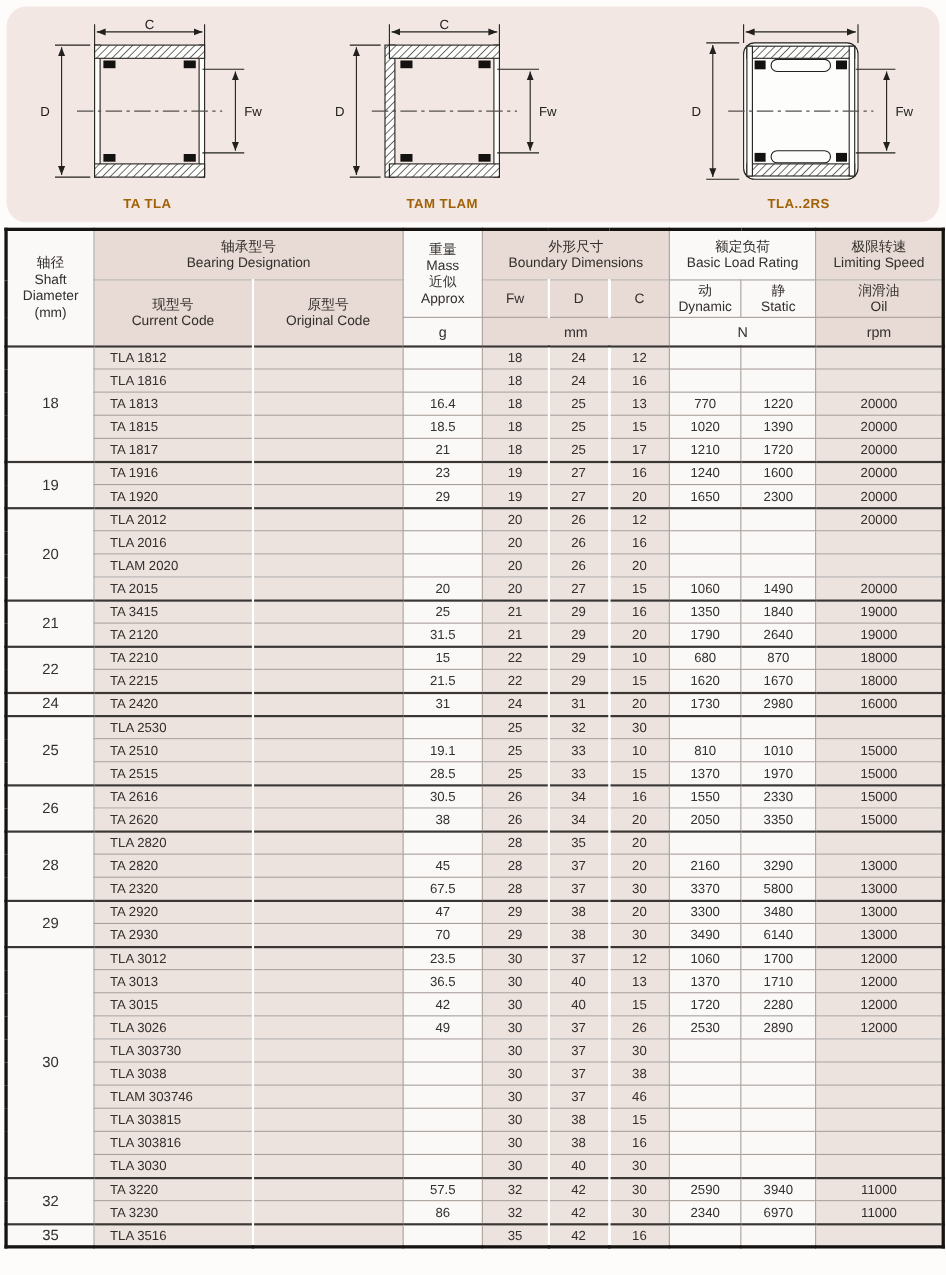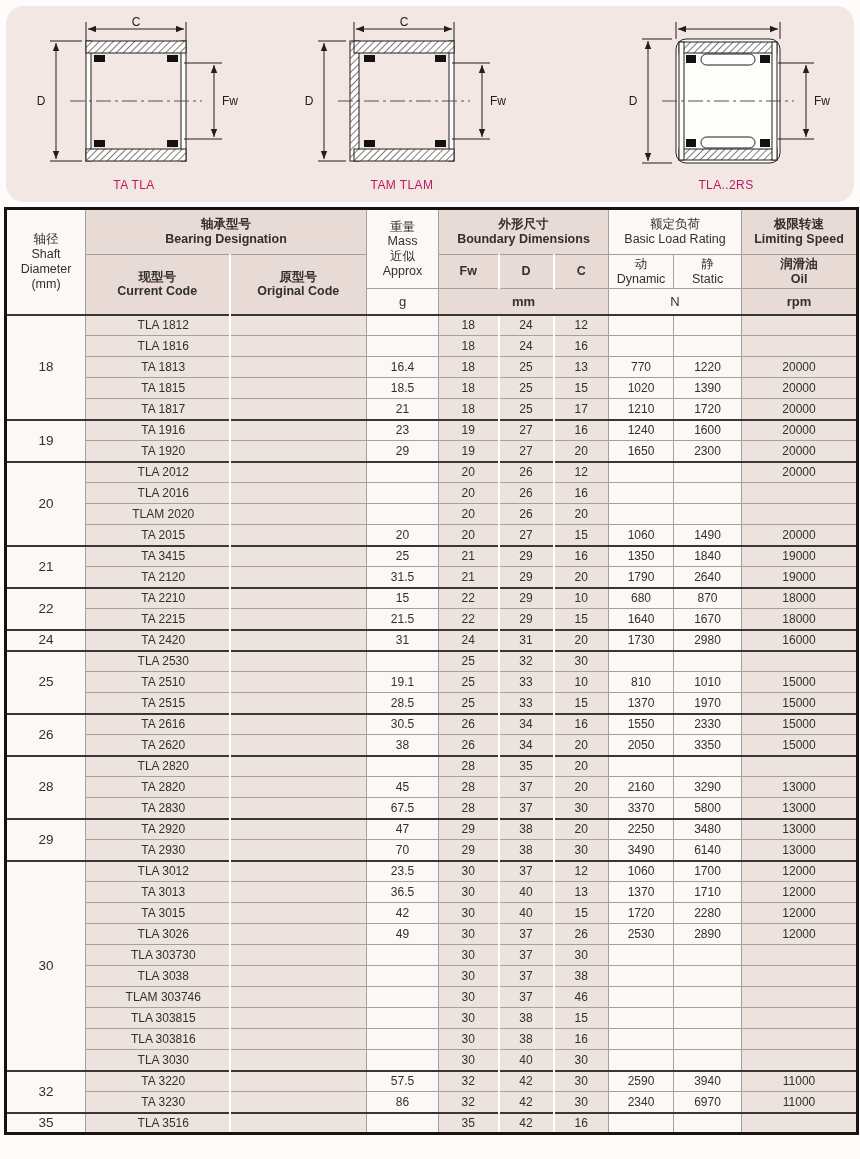--- a/index.html
+++ b/index.html
@@ -17,21 +17,21 @@
     width:860px;height:1159px;margin:0;background:#fdfcfb;
     font-family:"Liberation Sans",sans-serif;color:var(--ink);
   }
   
   .panel{
     margin:6px 6px 0 6px;height:196px;background:var(--panel_bg);
     border-radius:18px;display:flex;align-items:center;justify-content:center;gap:48px;
   }
   .drawing{display:flex;flex-direction:column;align-items:center;}
   .drawing.shift{margin-left:56px;}
-  .caption{font-size:12px;font-weight:normal;letter-spacing:.4px;margin-top:-3px;color:#be185d;}
+  .caption{font-size:12px;font-weight:bold;letter-spacing:.4px;margin-top:-3px;color:#a16207;}
   svg{display:block;}
   svg text{font-family:"Liberation Sans",sans-serif;font-size:12px;fill:#22201e;}
   svg .part{stroke:#22201e;stroke-width:1;}
   svg .dim{stroke:#22201e;stroke-width:1;fill:none;}
   svg .cl{stroke:#55504d;stroke-width:1;stroke-dasharray:15 4 3 4;}
   
   table{
     border-collapse:collapse;table-layout:fixed;width:852px;margin:5px 0 0 4px;
     border:3px solid var(--frame);
   }
@@ -40,25 +40,25 @@
     text-align:center;vertical-align:middle;padding:0 2px;overflow:hidden;
     font-weight:normal;font-size:12.5px;line-height:1.18;white-space:pre-line;
   }
   thead tr.h1{height:46px;}
   thead tr.h2{height:34px;}
   thead tr.units{height:26px;}
   thead td,thead th{font-size:12.5px;}
   thead tr.units th{border-bottom:2px solid var(--line_dark);font-size:13px;}
   .bg-pink{background:var(--cell_pink);}
   .bg-white{background:var(--cell_white);}
-  thead .bg-pink{background:var(--header_pink);font-weight:bold;}
+  thead .bg-pink{background:var(--header_pink);}
   .wdiv{border-left:2px solid #fff;}
   tbody td{height:21px;font-size:12px;}
   tbody tr.group-start td{border-top:2px solid var(--line_dark);}
-  tbody td.code-cell{text-align:center;padding-left:14px;margin-left:20px;}
+  tbody td.code-cell{text-align:left;padding-left:14px;margin-left:20px;}
   tbody td.shaft-cell{font-size:13.5px;}
 </style>
 </head>
 <body>
 
 <div class="panel">
 
   <div class="drawing">
     <svg width="220" height="164" viewBox="0 0 220 164">
       <defs>
@@ -389,21 +389,21 @@
         <td class="bg-white">870</td>
         <td class="bg-pink">18000</td>
       </tr>
       <tr>
         <td class="bg-pink code-cell">TA 2215</td>
         <td class="bg-pink wdiv"></td>
         <td class="bg-white">21.5</td>
         <td class="bg-pink">22</td>
         <td class="bg-pink wdiv">29</td>
         <td class="bg-pink wdiv">15</td>
-        <td class="bg-white">1640</td>
+        <td class="bg-white">1620</td>
         <td class="bg-white">1670</td>
         <td class="bg-pink">18000</td>
       </tr>
       <tr class="group-start">
         <td rowspan="1" class="bg-white shaft-cell">24</td>
         <td class="bg-pink code-cell">TA 2420</td>
         <td class="bg-pink wdiv"></td>
         <td class="bg-white">31</td>
         <td class="bg-pink">24</td>
         <td class="bg-pink wdiv">31</td>
@@ -486,39 +486,39 @@
         <td class="bg-pink wdiv"></td>
         <td class="bg-white">45</td>
         <td class="bg-pink">28</td>
         <td class="bg-pink wdiv">37</td>
         <td class="bg-pink wdiv">20</td>
         <td class="bg-white">2160</td>
         <td class="bg-white">3290</td>
         <td class="bg-pink">13000</td>
       </tr>
       <tr>
-        <td class="bg-pink code-cell">TA 2830</td>
+        <td class="bg-pink code-cell">TA 2320</td>
         <td class="bg-pink wdiv"></td>
         <td class="bg-white">67.5</td>
         <td class="bg-pink">28</td>
         <td class="bg-pink wdiv">37</td>
         <td class="bg-pink wdiv">30</td>
         <td class="bg-white">3370</td>
         <td class="bg-white">5800</td>
         <td class="bg-pink">13000</td>
       </tr>
       <tr class="group-start">
         <td rowspan="2" class="bg-white shaft-cell">29</td>
         <td class="bg-pink code-cell">TA 2920</td>
         <td class="bg-pink wdiv"></td>
         <td class="bg-white">47</td>
         <td class="bg-pink">29</td>
         <td class="bg-pink wdiv">38</td>
         <td class="bg-pink wdiv">20</td>
-        <td class="bg-white">2250</td>
+        <td class="bg-white">3300</td>
         <td class="bg-white">3480</td>
         <td class="bg-pink">13000</td>
       </tr>
       <tr>
         <td class="bg-pink code-cell">TA 2930</td>
         <td class="bg-pink wdiv"></td>
         <td class="bg-white">70</td>
         <td class="bg-pink">29</td>
         <td class="bg-pink wdiv">38</td>
         <td class="bg-pink wdiv">30</td>

